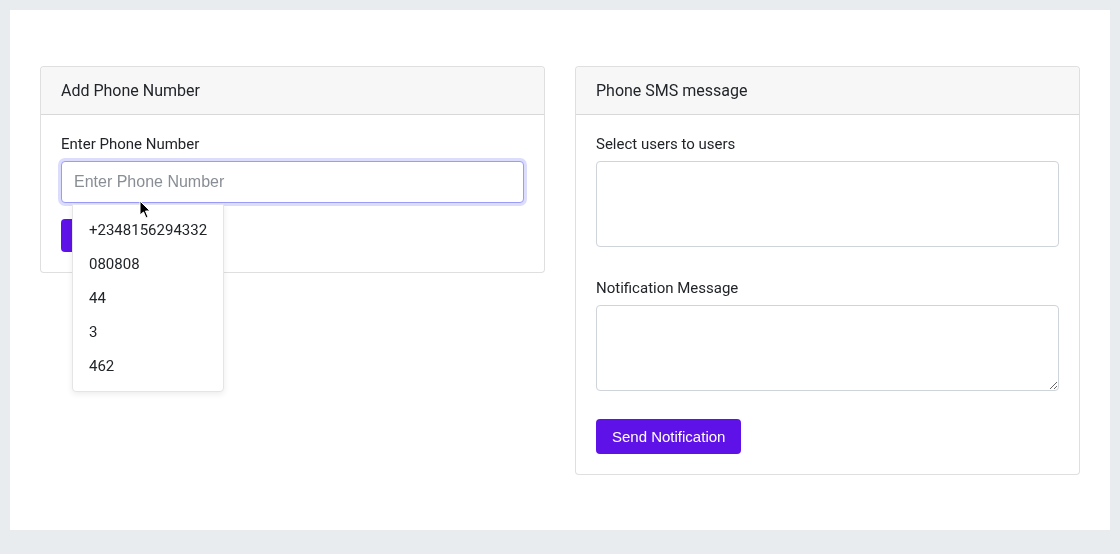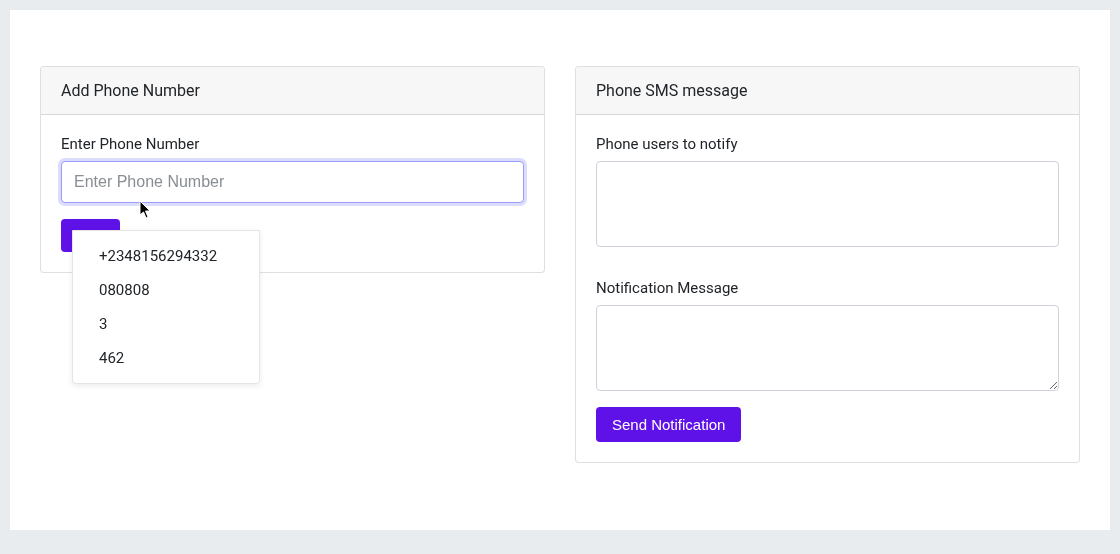--- a/index.html
+++ b/index.html
@@ -83,42 +83,42 @@
       resize: both;
     }
     .btn-primary {
       background: #5f12e8;
       color: #fff;
       border: none;
       padding: 9px 16px;
       font-size: 15px;
       border-radius: 4px;
       cursor: pointer;
-      margin-top: 16px;
+      margin-top: 28px;
     }
     .add-btn {
       background: #5f12e8;
       color: #fff;
       border: none;
       padding: 8px 16px;
       font-size: 15px;
       border-radius: 4px;
       cursor: pointer;
       margin-top: 16px;
     }
     .dropdown {
       position: absolute;
       left: 62px;
-      top: 220px;
-      width: 188px;
+      top: 194px;
+      width: 152px;
       background: #fff;
       border: 1px solid #e5e5e5;
       border-radius: 0 0 4px 4px;
       box-shadow: 0 2px 6px rgba(0,0,0,0.08);
-      padding: 8px 12px;
+      padding: 8px 2px;
       z-index: 10;
     }
     .dropdown-item {
       padding: 8px 14px;
       font-size: 15px;
       color: #212529;
       cursor: pointer;
       white-space: nowrap;
     }
     .cursor {
@@ -147,37 +147,38 @@
           <button class="add-btn">Add</button>
         </div>
       </div>
     </div>
 
     <div class="col">
       <div class="card">
         <div class="card-header">Phone SMS message</div>
         <div class="card-body">
           <div class="group">
-            <label class="form-label">Phone users to notify</label>
+            <label class="form-label">Select users to users</label>
             <select multiple="" class="form-control select-multi"></select>
           </div>
           <div class="group">
             <label class="form-label">Notification Message</label>
             <textarea class="form-control textarea" style=""></textarea>
           </div>
           <button class="btn-primary">Send Notification</button>
         </div>
       </div>
     </div>
 
   </div>
 
   <div class="dropdown">
     <div class="dropdown-item">+2348156294332</div>
     <div class="dropdown-item">080808</div>
+    <div class="dropdown-item">44</div>
     <div class="dropdown-item">3</div>
     <div class="dropdown-item">462</div>
   </div>
 
   <div class="cursor">
     <svg width="14" height="20" viewBox="0 0 14 20">
       <path d="M1 1 L1 15 L4.5 12 L7 18 L9 17 L6.5 11 L11 11 Z" fill="#000" stroke="#fff" stroke-width="1"></path>
     </svg>
   </div>
 </div>

